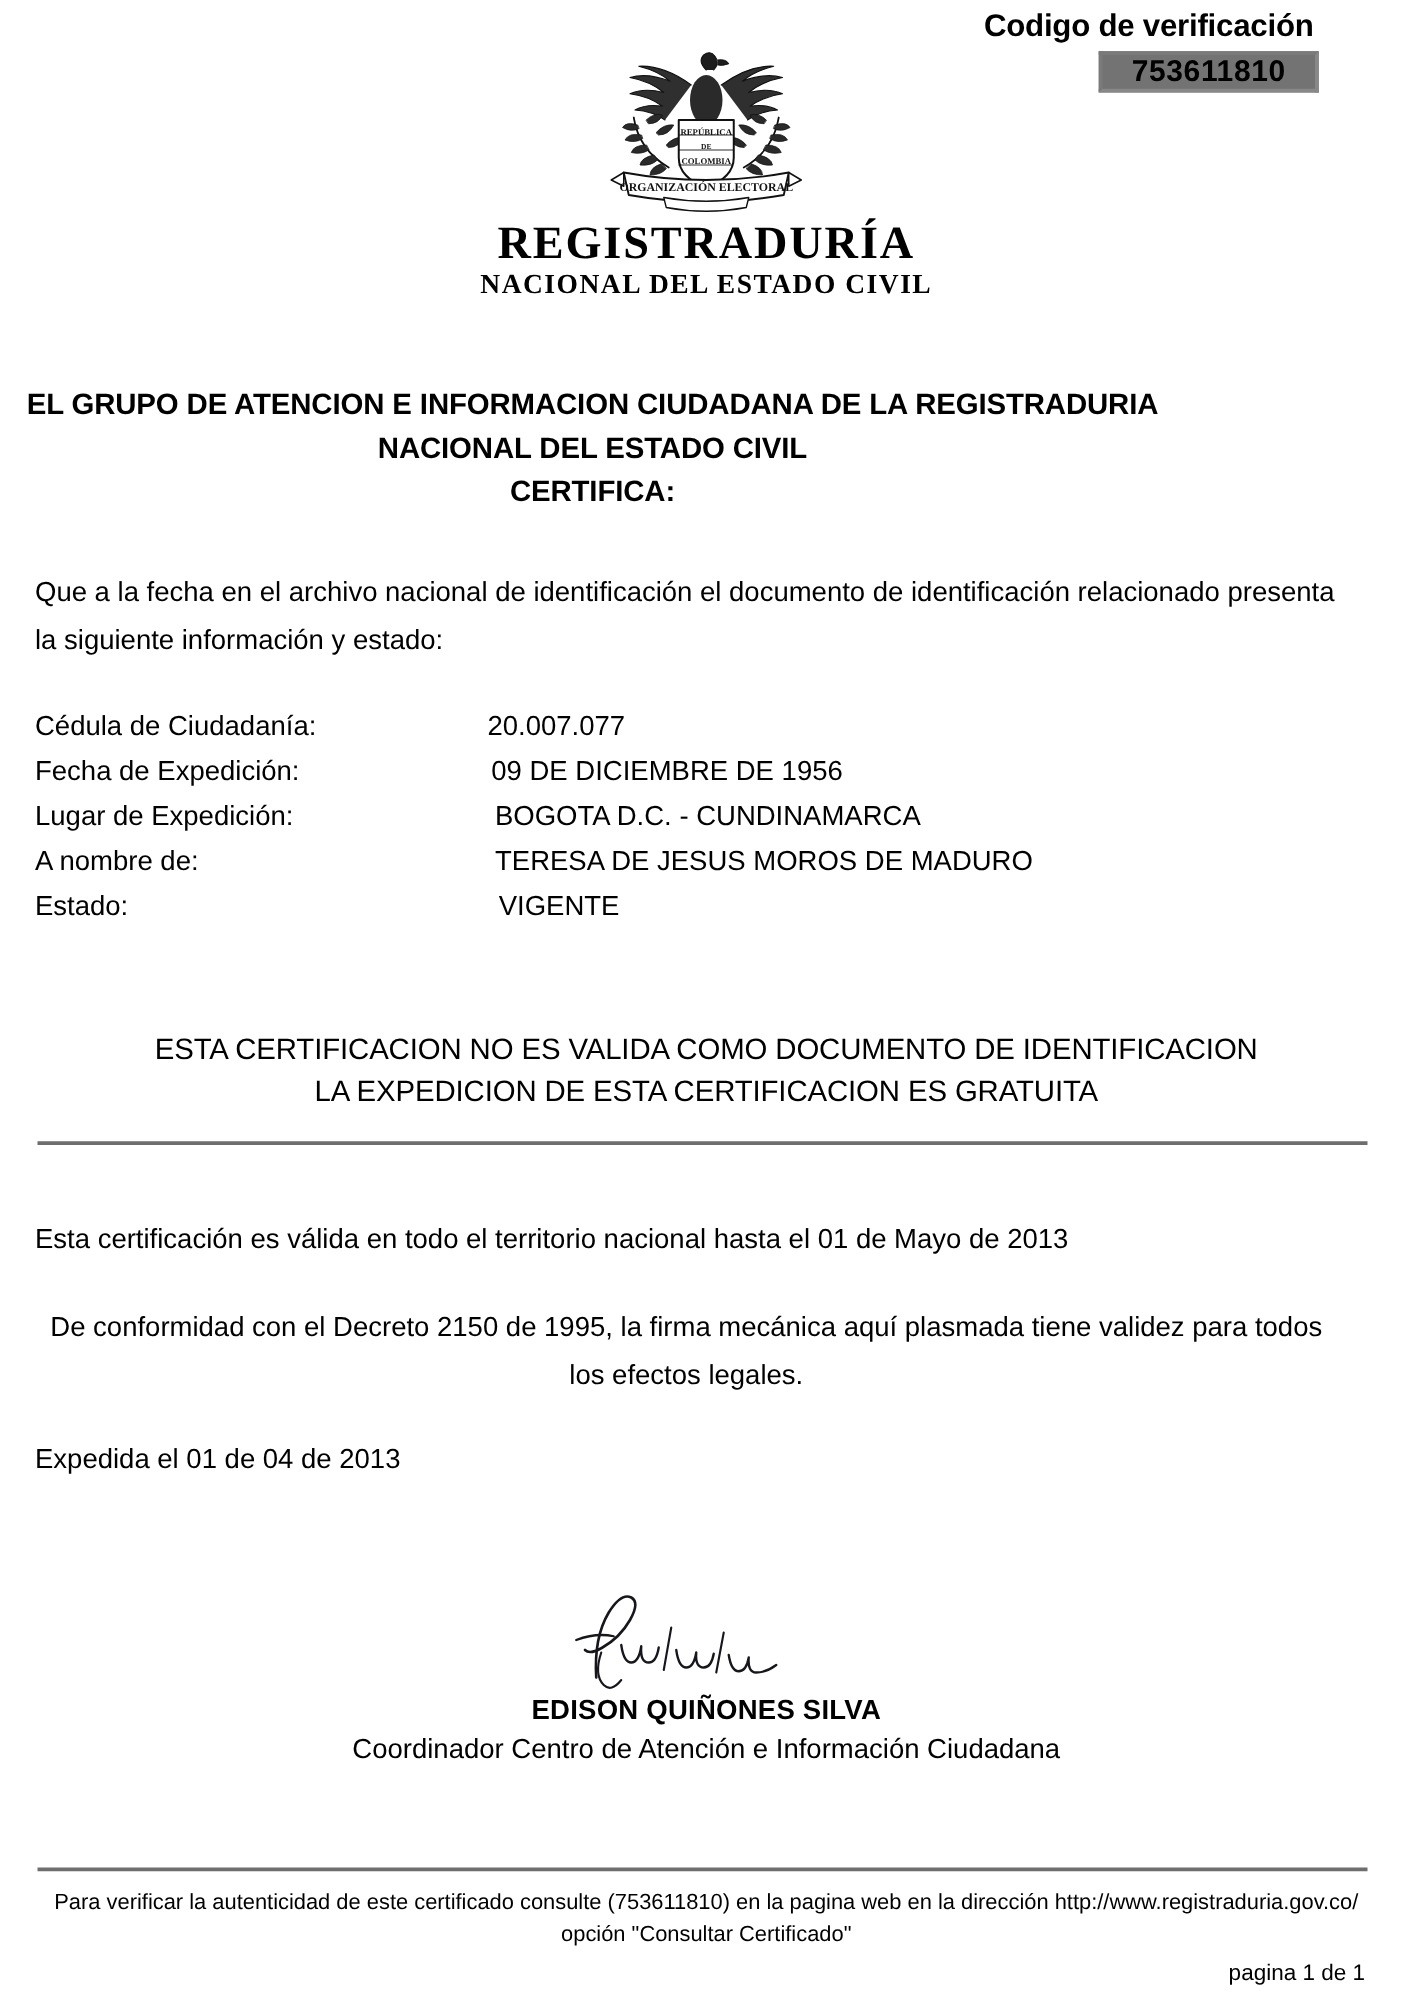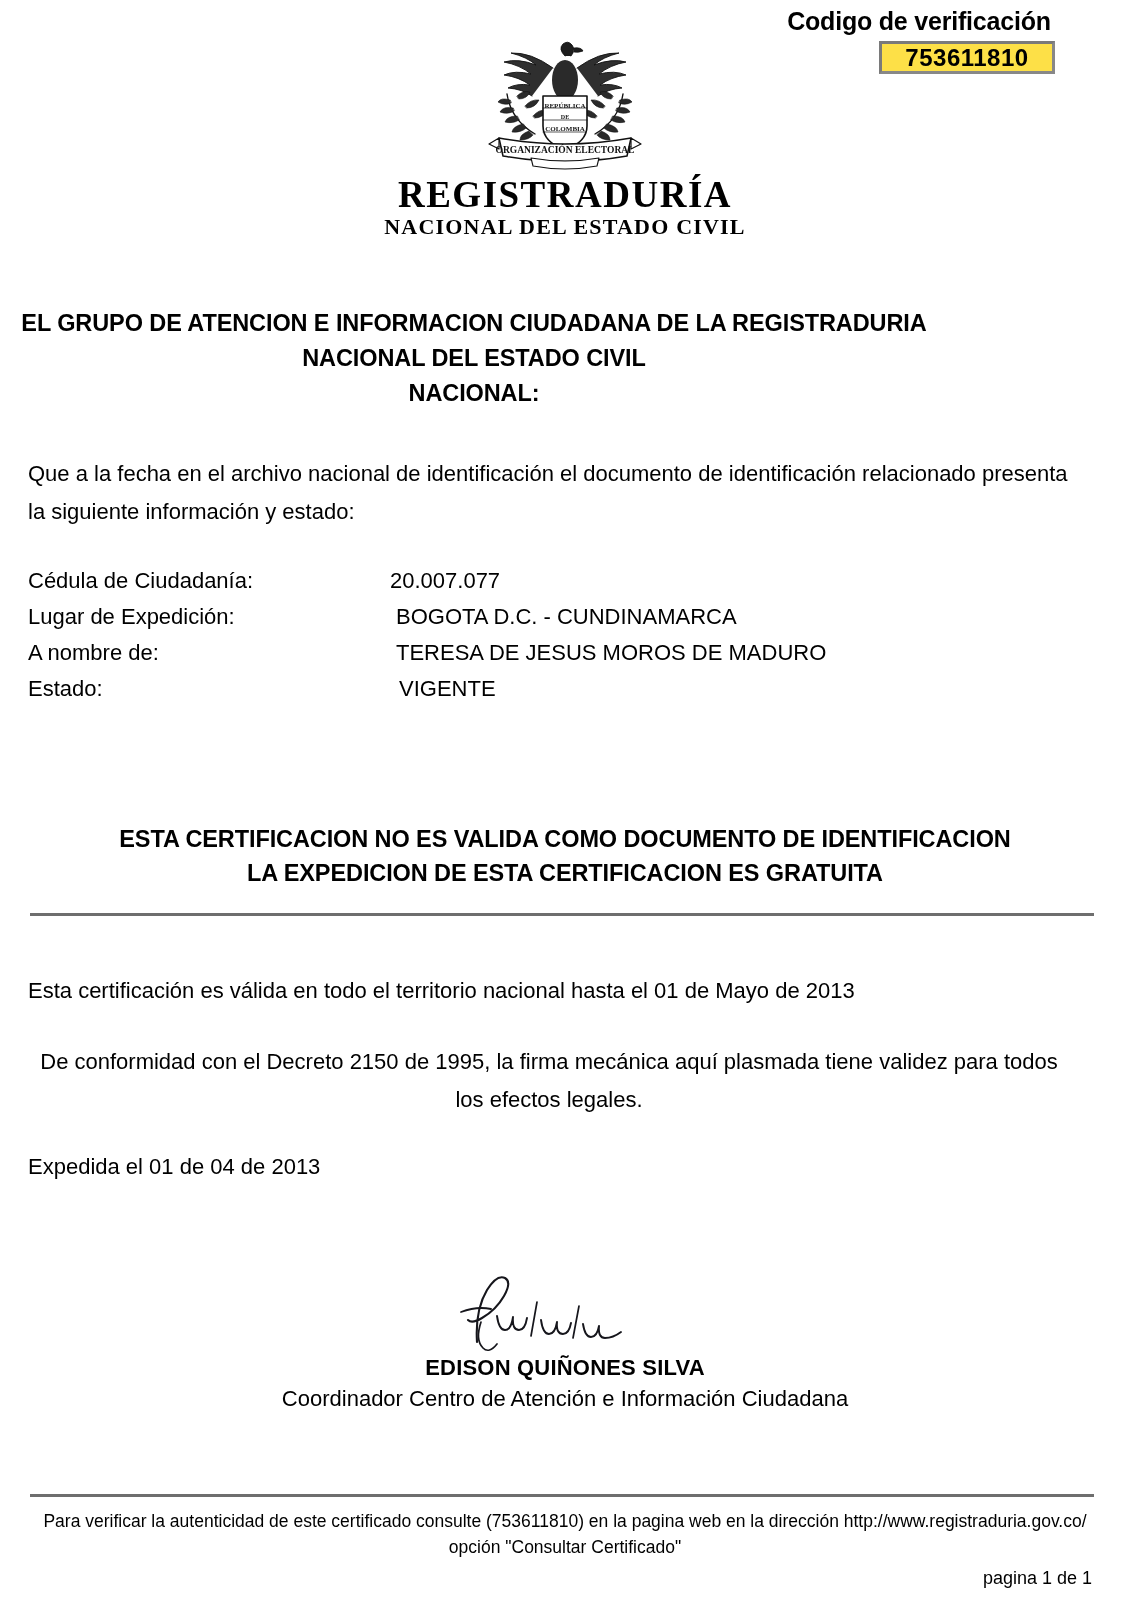--- a/index.html
+++ b/index.html
@@ -42,21 +42,21 @@
     margin-right: 4px;
     width: 176px;
     height: 33px;
     border: 3px solid #888888;
     border-left-color: #7a7a7a;
     border-top-color: #7a7a7a;
     box-sizing: border-box;
     display: flex;
     align-items: center;
     justify-content: center;
-    background: #fde047;
+    background: #737373;
   }
   .verif-code {
     font-size: 24px;
     font-weight: bold;
     letter-spacing: 0.5px;
   }
 
   
   .emblem-wrap {
     position: absolute;
@@ -135,21 +135,21 @@
   }
 
   
   .warning {
     position: absolute;
     top: 822px;
     left: 0;
     width: 1130px;
     text-align: center;
     font-size: 23.5px;
-    font-weight: bold;
+    font-weight: normal;
     line-height: 34px;
     letter-spacing: -0.1px;
   }
 
   
   .rule {
     position: absolute;
     left: 30px;
     width: 1064px;
     height: 3px;
@@ -286,28 +286,31 @@
     </svg>
     <div class="wordmark">
       <div class="wordmark-main">REGISTRADURÍA</div>
       <div class="wordmark-sub">NACIONAL DEL ESTADO CIVIL</div>
     </div>
   </div>
 
   <div class="cert-head">
     <div>EL GRUPO DE ATENCION E INFORMACION CIUDADANA DE LA REGISTRADURIA</div>
     <div>NACIONAL DEL ESTADO CIVIL</div>
-    <div>NACIONAL:</div>
+    <div>CERTIFICA:</div>
   </div>
 
   <div class="intro">Que a la fecha en el archivo nacional de identificación el documento de identificación relacionado presenta la siguiente información y estado:</div>
 
   <div class="fields">
     <div class="field-row">
       <span class="field-label">Cédula de Ciudadanía:</span><span class="field-value">20.007.077</span>
+    </div>
+    <div class="field-row">
+      <span class="field-label">Fecha de Expedición:</span><span class="field-value" style="padding-left:3px">09 DE DICIEMBRE DE 1956</span>
     </div>
     <div class="field-row">
       <span class="field-label">Lugar de Expedición:</span><span class="field-value" style="padding-left:6px">BOGOTA D.C. - CUNDINAMARCA</span>
     </div>
     <div class="field-row">
       <span class="field-label">A nombre de:</span><span class="field-value" style="padding-left:6px">TERESA DE JESUS MOROS DE MADURO</span>
     </div>
     <div class="field-row">
       <span class="field-label">Estado:</span><span class="field-value" style="padding-left:9px">VIGENTE</span>
     </div>

